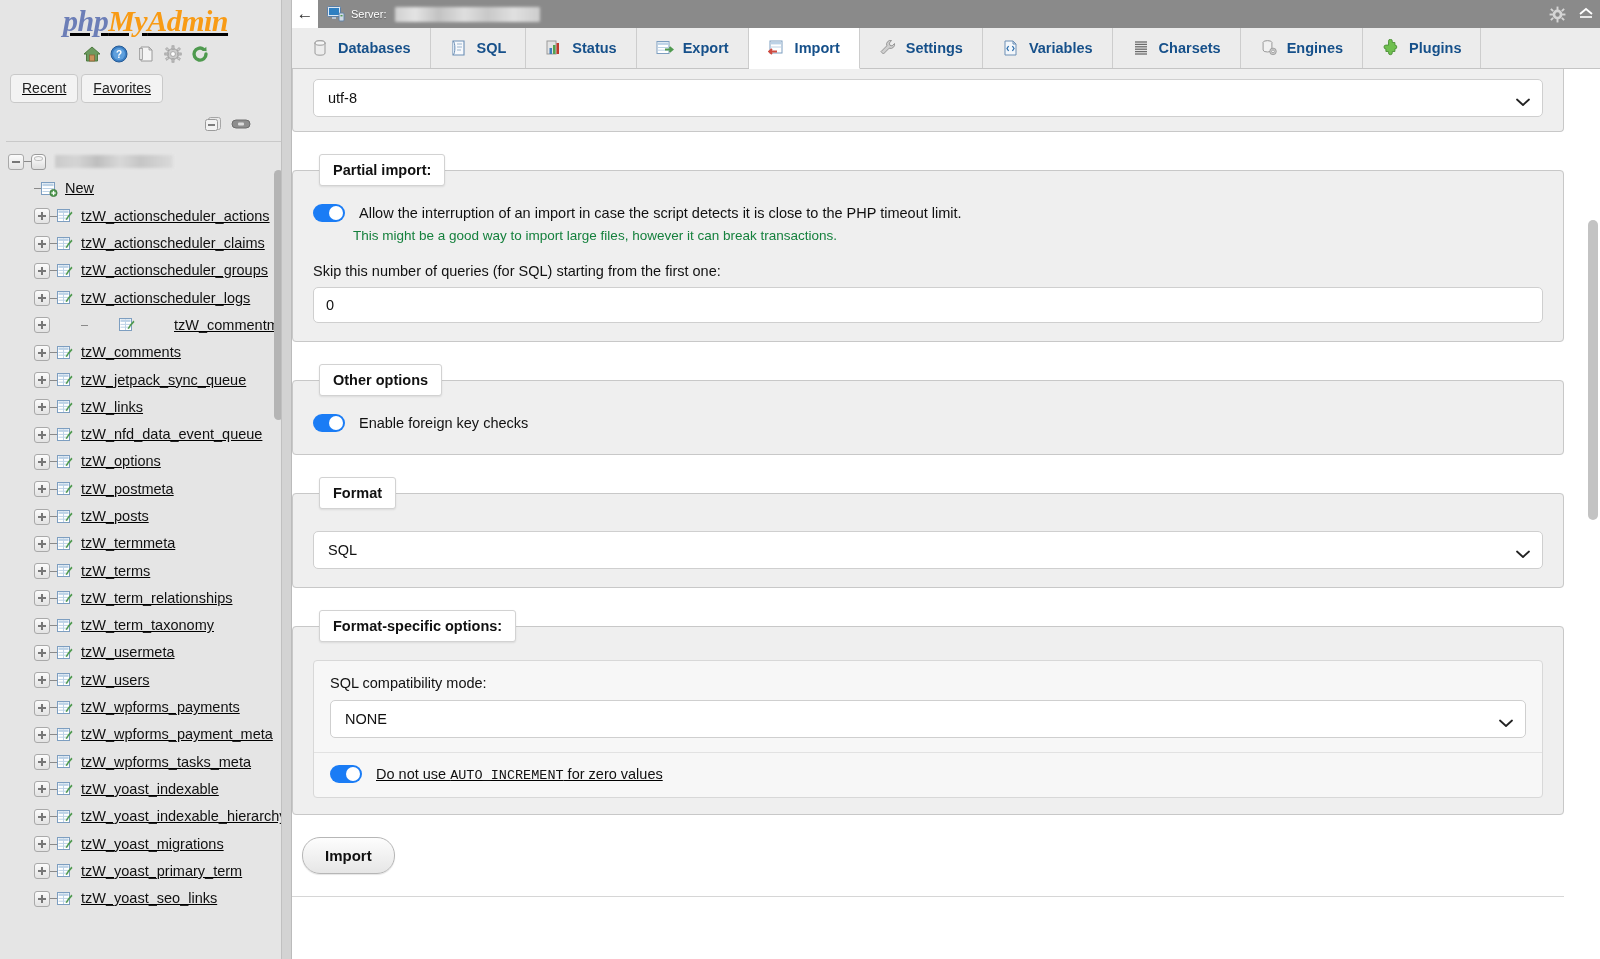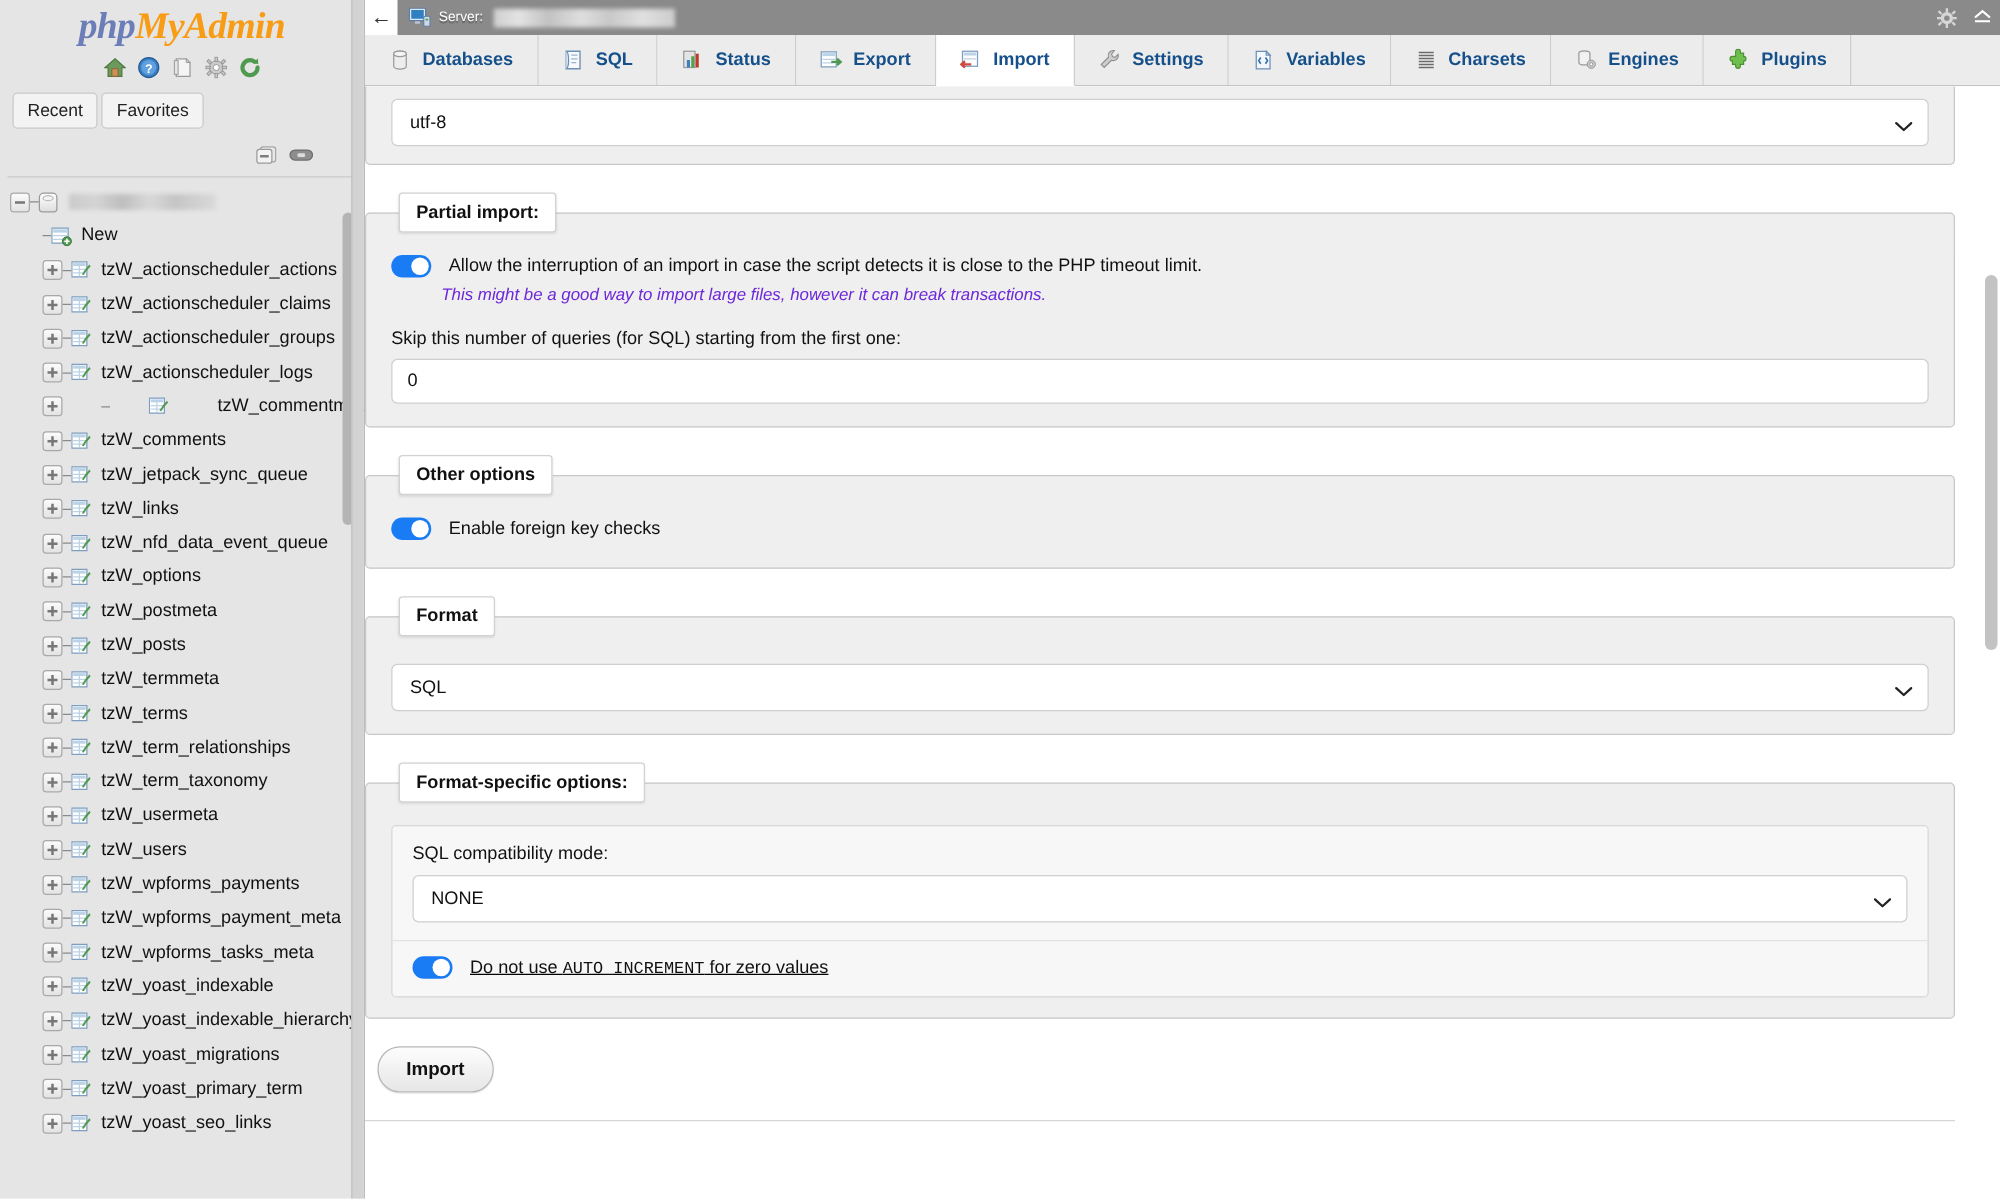--- a/index.html
+++ b/index.html
@@ -15,20 +15,21 @@
 
   
   #sidebar {
     width: 292px;
     height: 959px;
     background: #e5e5e5;
     position: relative;
     flex: 0 0 292px;
     border-right: 1px solid #bbb;
     overflow: hidden;
+    text-decoration: underline;
   }
   .pma-logo {
     text-align: center;
     padding-top: 2px;
     font-family: "Liberation Serif", serif;
     font-style: italic;
     font-weight: bold;
     font-size: 30px;
     letter-spacing: -0.5px;
     line-height: 38px;
@@ -341,24 +342,23 @@
   .switch .knob {
     position: absolute;
     top: 2px; right: 2px;
     width: 14px; height: 14px;
     border-radius: 50%;
     background: #fff;
   }
   .toggle-label { font-size: 14.5px; color: #111; }
   .toggle-label .mono { font-family: "Liberation Mono", monospace; font-size: 13.5px; }
   .subnote {
-    color: #6d28d9;
+    color: #15803d;
     font-size: 13.5px;
     margin: 6px 0 5px 40px;
-    font-style: italic;
   }
   .plain-label {
     font-size: 14.5px;
     color: #111;
     margin: 20px 0 8px 0;
   }
   .sub-panel {
     background: #f7f7f7;
     border: 1px solid #d8d8d8;
     border-radius: 4px;

